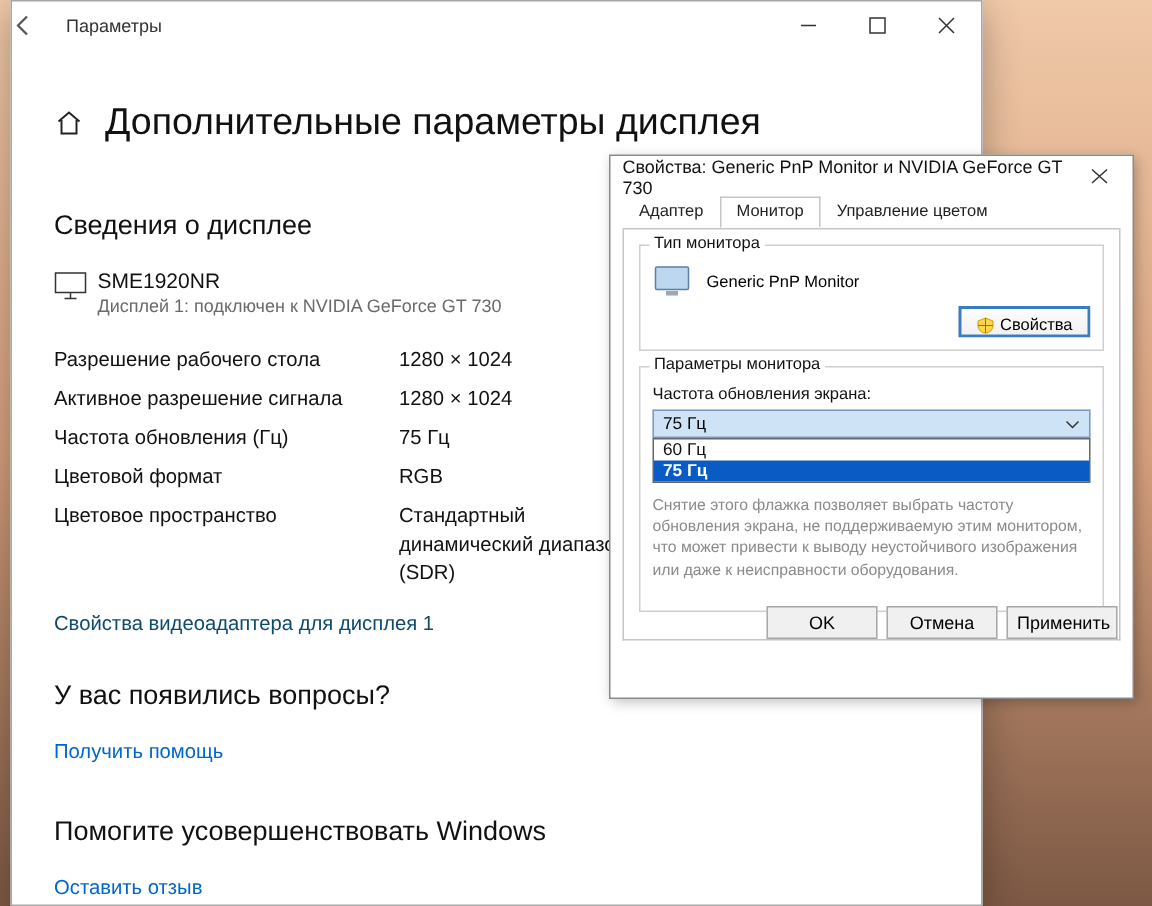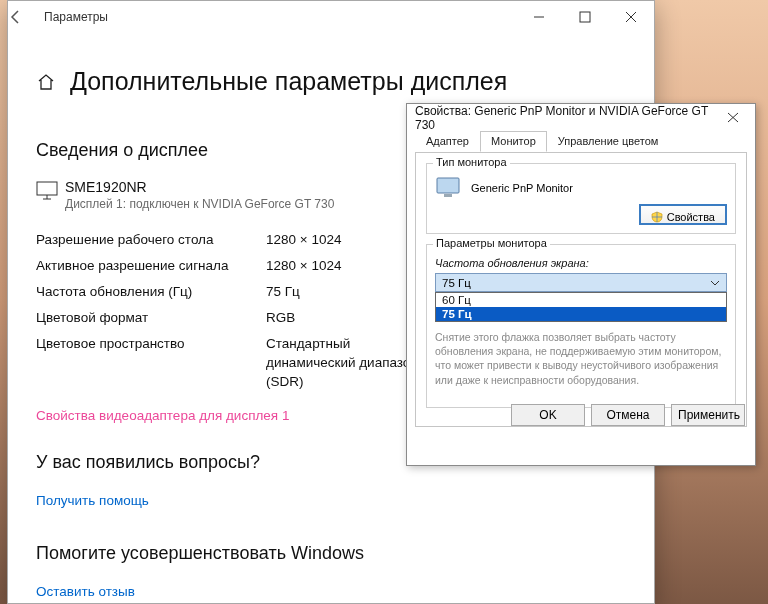--- a/index.html
+++ b/index.html
@@ -24,21 +24,21 @@
   .page-title { font-size:25px; font-weight:400; color:#111;}
   .section-title { font-size:18px; font-weight:400; margin-top:44px; margin-bottom:18px; color:#111;}
   .monitor-row { display:flex; gap:7px; align-items:flex-start;}
   .mon-icon { width:22px; padding-top:2px;}
   .mon-name { font-size:14px; color:#111;}
   .mon-desc { font-size:12px; color:#6a6a6a; margin-top:2px;}
   .spec-grid { margin-top:16px; font-size:13.5px; color:#111;}
   .spec-row { display:flex; line-height:26px;}
   .spec-label { width:230px; color:#111;}
   .spec-val { color:#111;}
-  .link { color:#ec4899; font-size:13.5px; margin-top:16px; display:inline-block; cursor:pointer;}
+  .link { color:#0c4a6e; font-size:13.5px; margin-top:16px; display:inline-block; cursor:pointer;}
   .link2 { color:#0066cc; font-size:13.5px; margin-top:10px; display:inline-block; cursor:pointer;}
 
   
   .prop-dialog {
     position:absolute; top:103px; left:406px; width:350px; height:363px;
     background:#fff; border:1px solid #8a8a8a;
     box-shadow:2px 2px 8px rgba(0,0,0,0.25);
     font-size:11px;
   }
   .pd-titlebar { height:27px; display:flex; align-items:center; padding-left:8px; font-size:12px; color:#111;}
@@ -48,21 +48,21 @@
   .tab { padding:3px 10px 0; font-size:11px; color:#222; border:1px solid transparent; border-bottom:none; position:relative; top:0px; background:#fff;}
   .tab.active { border-color:#c5c5c5; background:#fff; border-bottom:1px solid #fff; top:0px; z-index:2;}
   .tab-panel { border:1px solid #c5c5c5; border-top:none; padding:8px 10px 10px; height:274px;}
   .group { border:1px solid #cfcfcf; margin-top:2px; padding:10px 8px 8px; position:relative;}
   .group-title { position:absolute; top:-8px; left:6px; background:#fff; padding:0 3px; font-size:11px; color:#111;}
   .mon-line { display:flex; align-items:center; gap:8px; padding:2px 0 4px;}
   .mon-line .mico { width:28px; height:24px;}
   .prop-btn { float:right; height:21px; padding:0 10px; font-size:11px; background:linear-gradient(#fdfdfd,#f1f1f1); border:2px solid #3a7cc2; display:flex; align-items:flex-end; gap:4px; cursor:default;}
   .prop-btn .shield { width:12px; height:12px;}
   .group2 { border:1px solid #cfcfcf; margin-top:10px; padding:10px 8px 8px; position:relative; height:164px;}
-  .lbl { font-size:11px; color:#111; margin:2px 0 4px;font-style:italic;}
+  .lbl { font-size:11px; color:#111; margin:2px 0 4px;}
   .combo { position:relative;}
   .combo-sel { height:19px; border:1px solid #7a9ac0; background:#cfe3f6; padding:2px 6px; font-size:11.5px; display:flex; align-items:center; justify-content:space-between; color:#000;}
   .combo-list { position:absolute; top:19px; left:0; right:0; border:1px solid #666; background:#fff; z-index:5;}
   .combo-item { padding:1px 6px; font-size:11.5px; font-weight:600;}
   .combo-item.normal { font-weight:400; color:#111;}
   .combo-item.sel { background:#0a5bc4; color:#fff;}
   .hint { margin-top:38px; font-size:10.5px; line-height:1.35; color:#8a8a8a;}
   .pd-buttons { position:absolute; bottom:9px; right:10px; display:flex; gap:6px;}
   .pd-btn { height:22px; width:74px; font-size:12px; background:#f0f0f0; border:1px solid #a8a8a8; cursor:default;}
   svg { display:block; }

